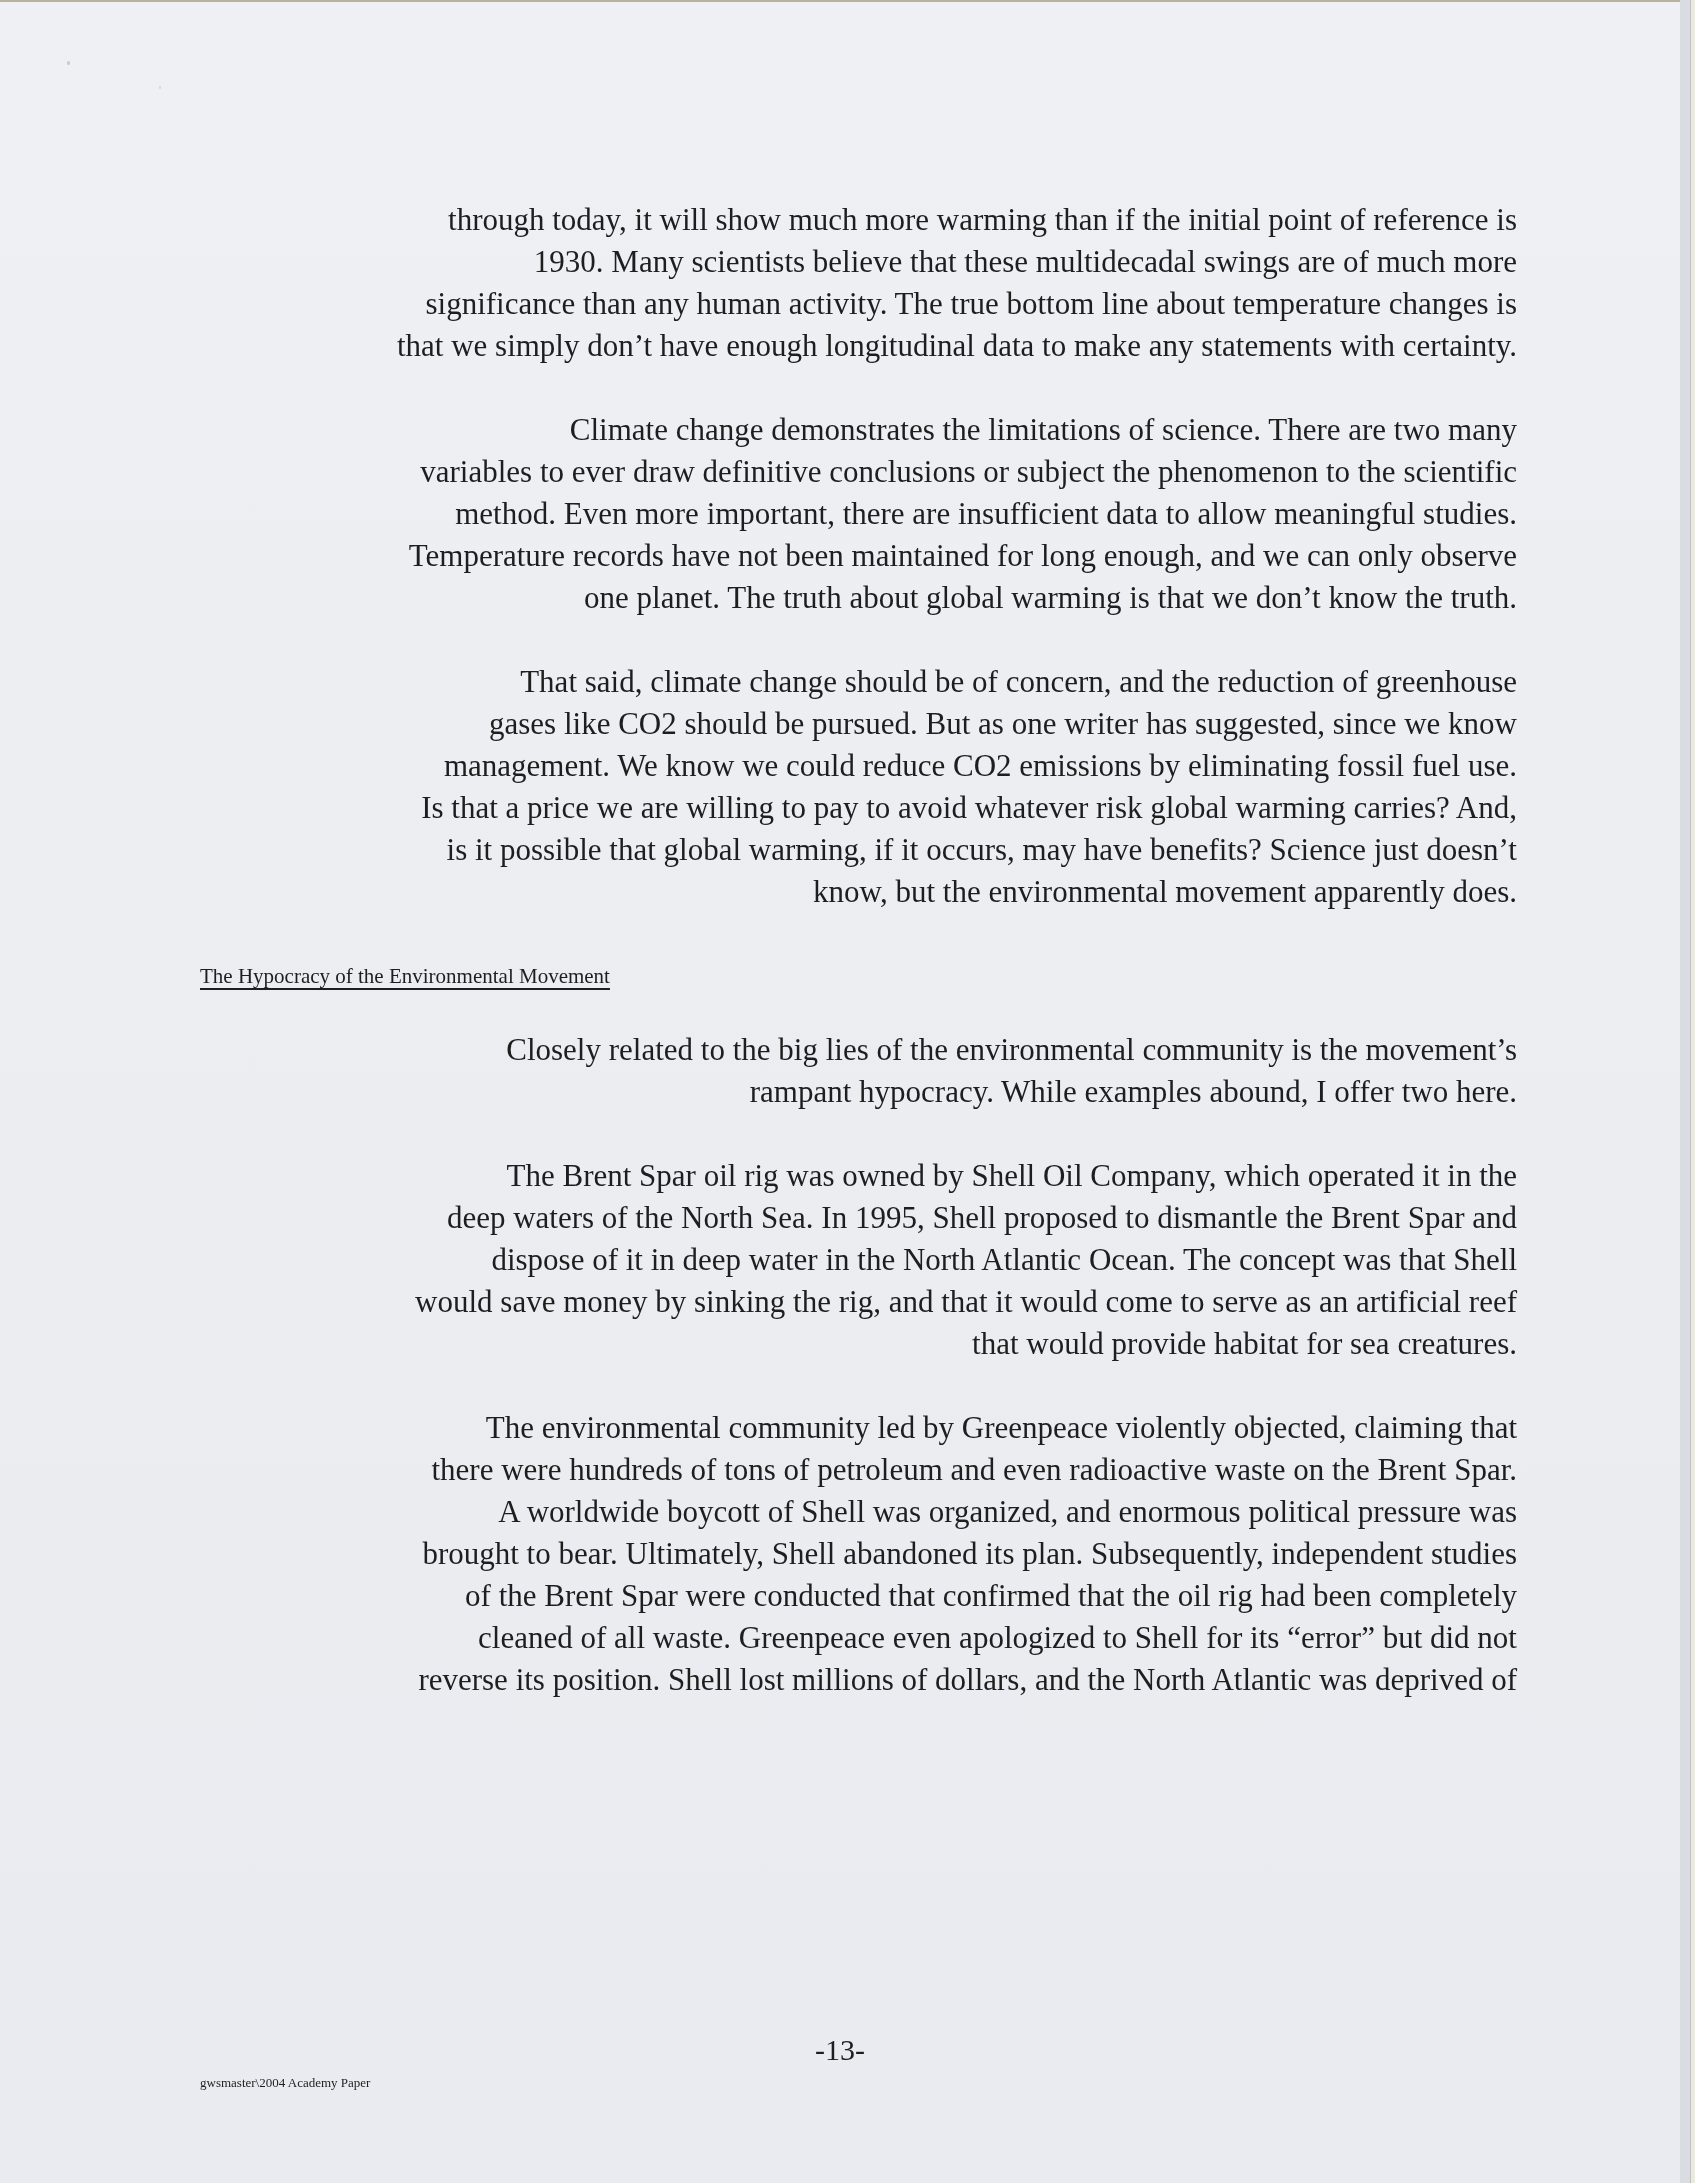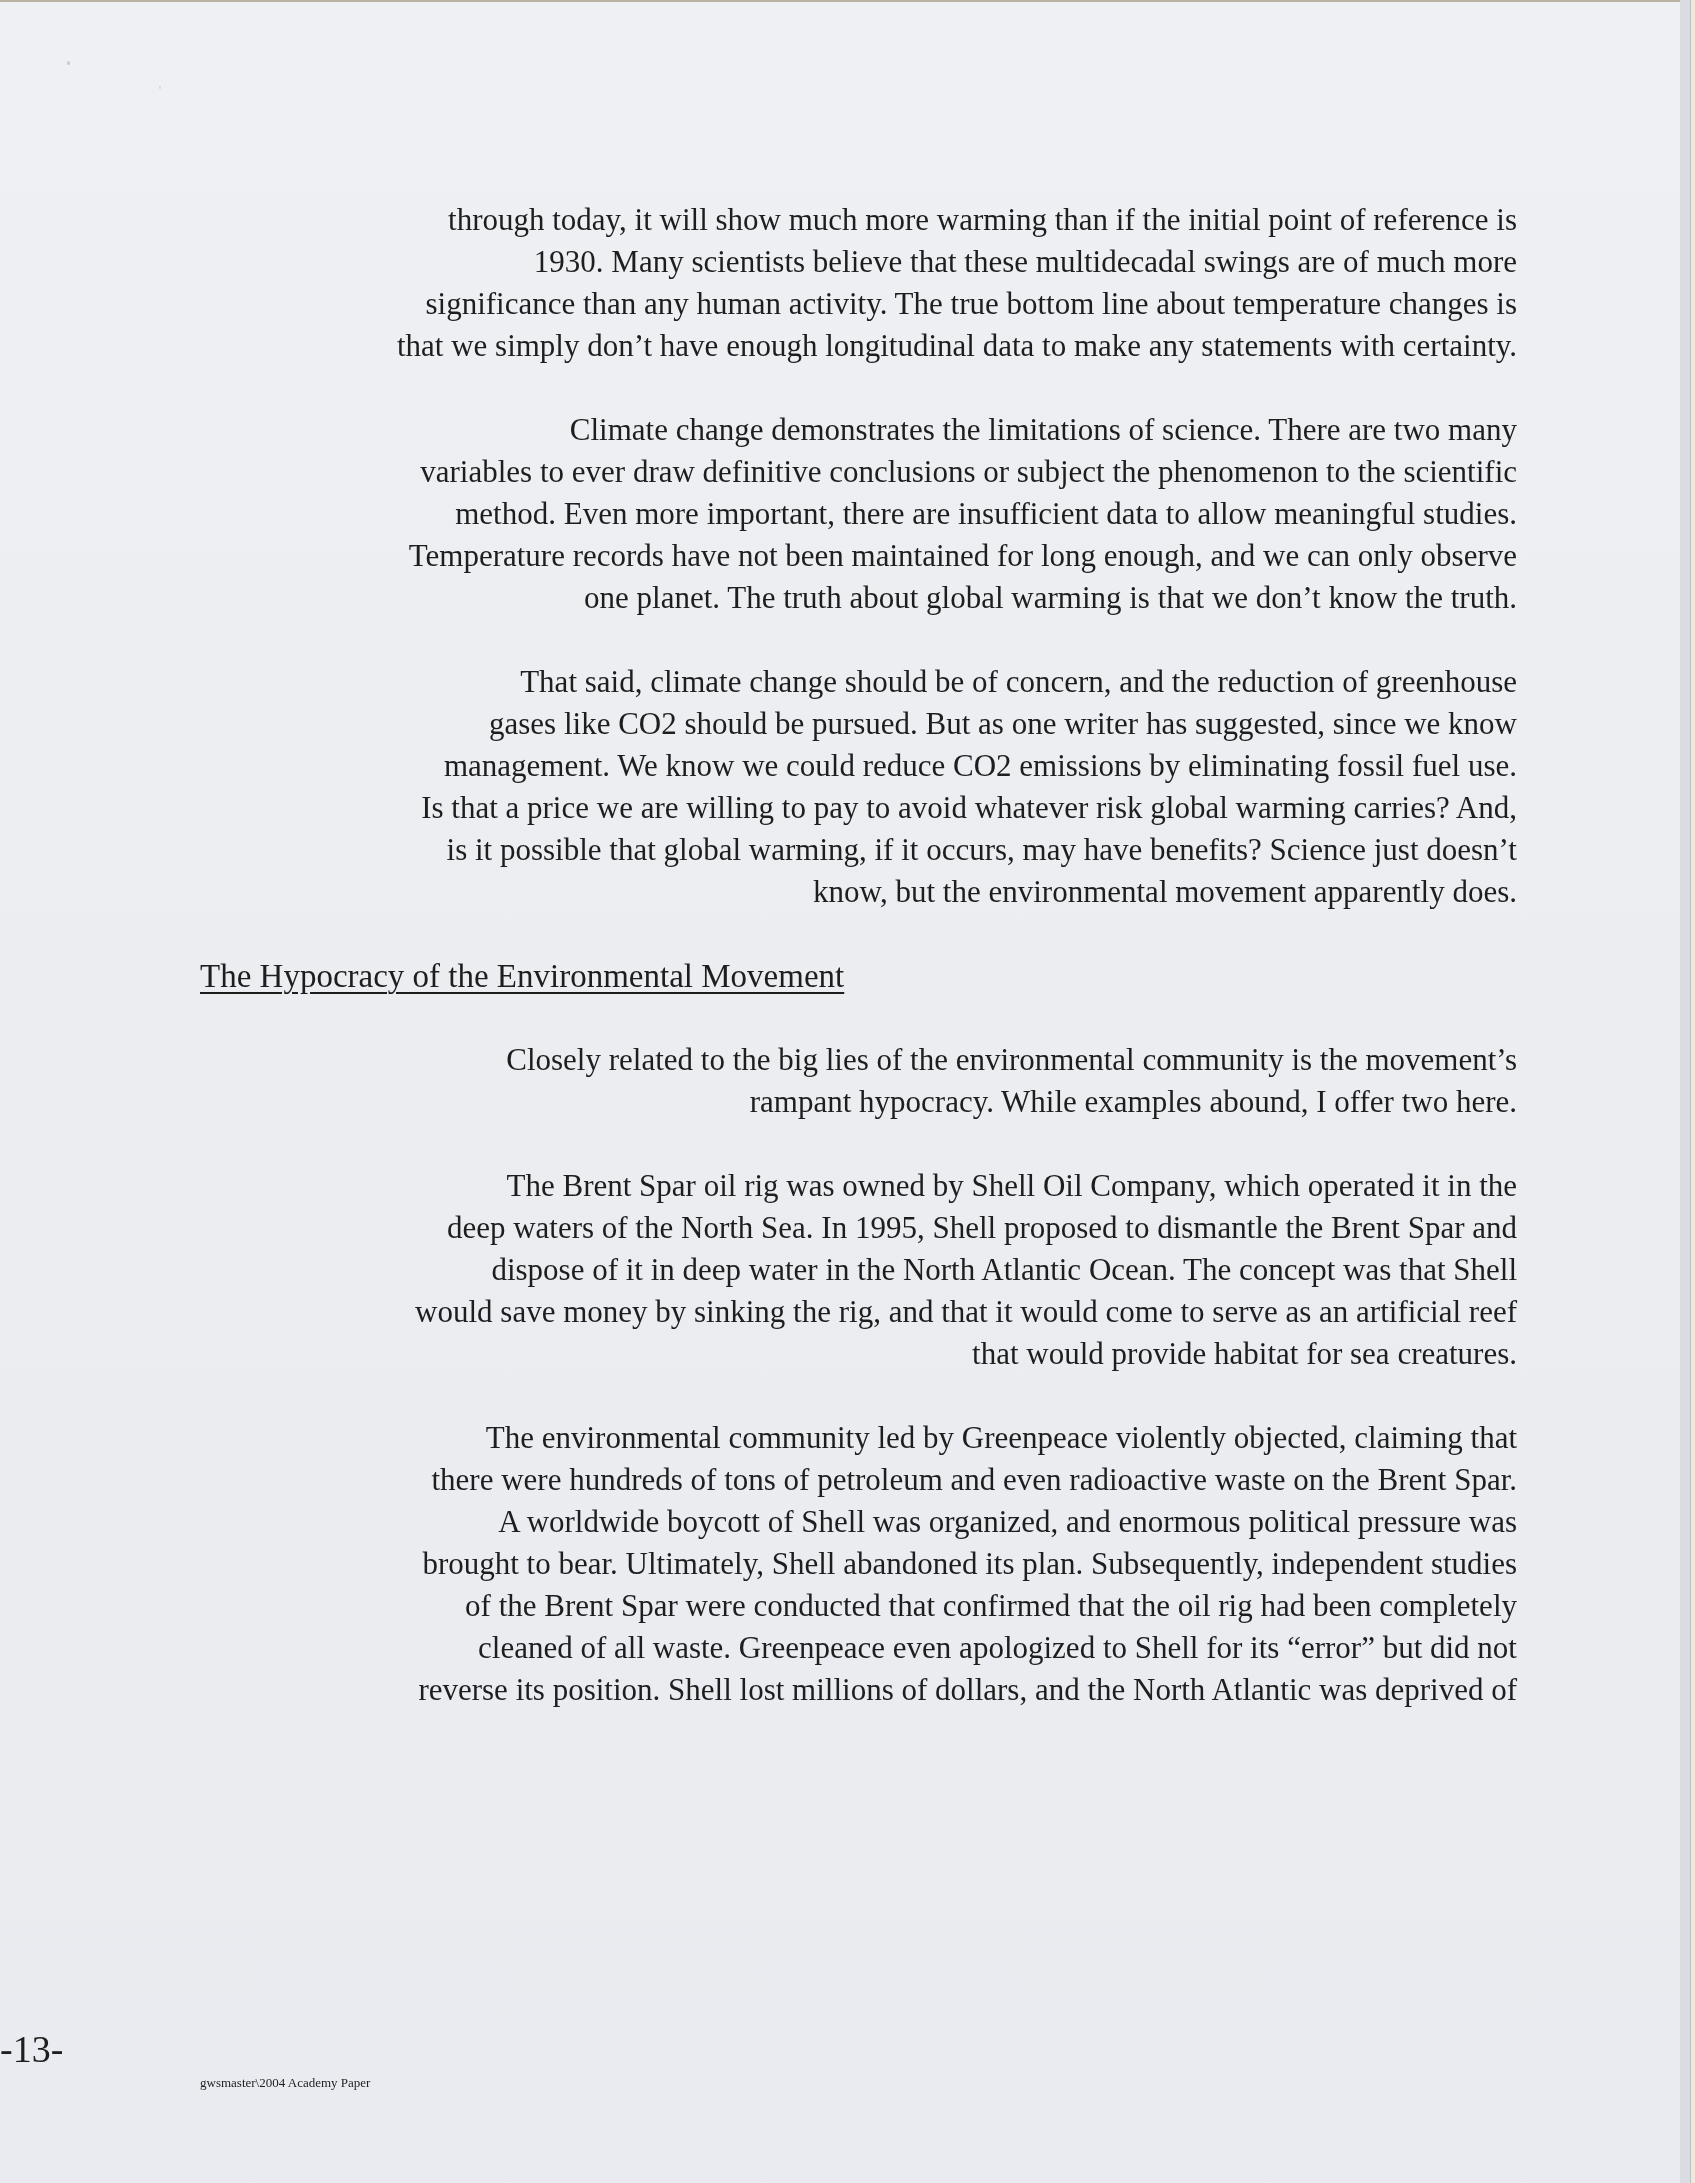--- a/index.html
+++ b/index.html
@@ -55,35 +55,35 @@
       white-space: normal;
     }
     .para.indent {
       text-indent: 99px;
     }
     .line {
       display: block;
       white-space: nowrap;
     }
     .section-heading {
-      font-size: 33px;
+      font-size: 21px;
       line-height: 42px;
-      margin: 0 0 42px 0;
+      margin: 0 0 32px 0;
       text-decoration: underline;
       text-decoration-thickness: 2px;
       text-underline-offset: 5px;
       font-weight: normal;
     }
     .page-number {
       position: absolute;
       left: 0;
       width: 1680px;
       top: 2030px;
-      text-align: left;
-      font-size: 38px;
+      text-align: center;
+      font-size: 30px;
       line-height: 35px;
     }
     .footer-path {
       position: absolute;
       left: 200px;
       top: 2069px;
       font-size: 13px;
       line-height: 23px;
     }
     .speck {

